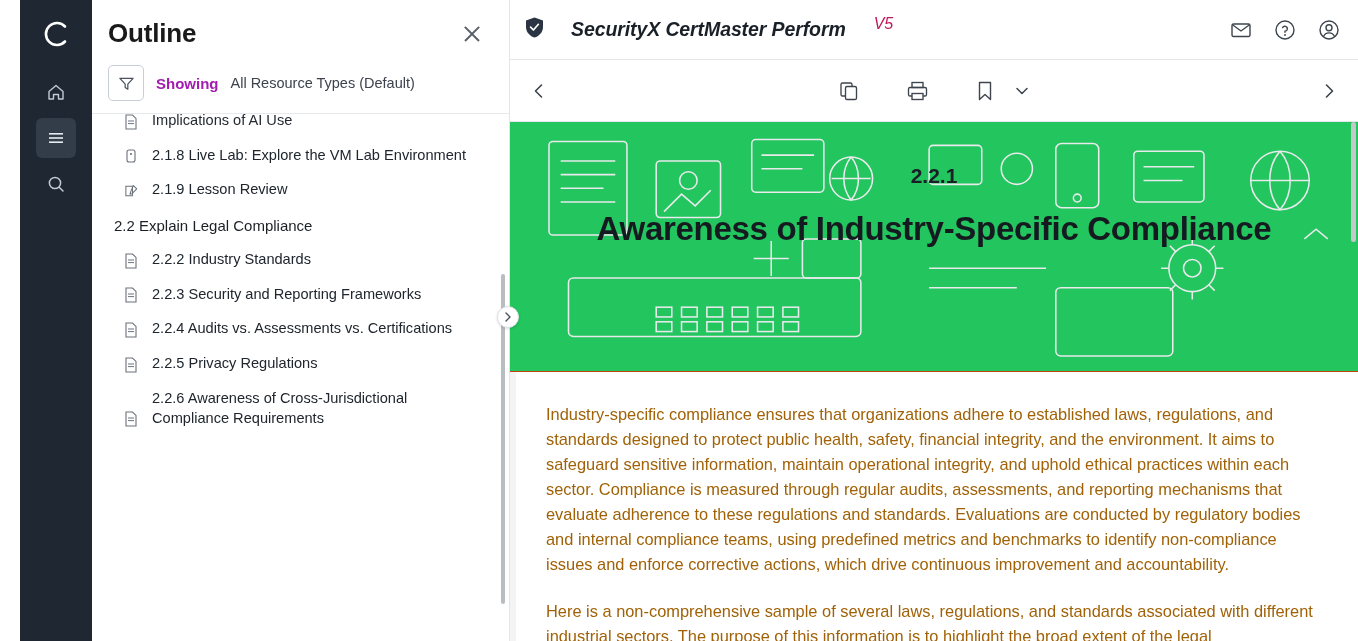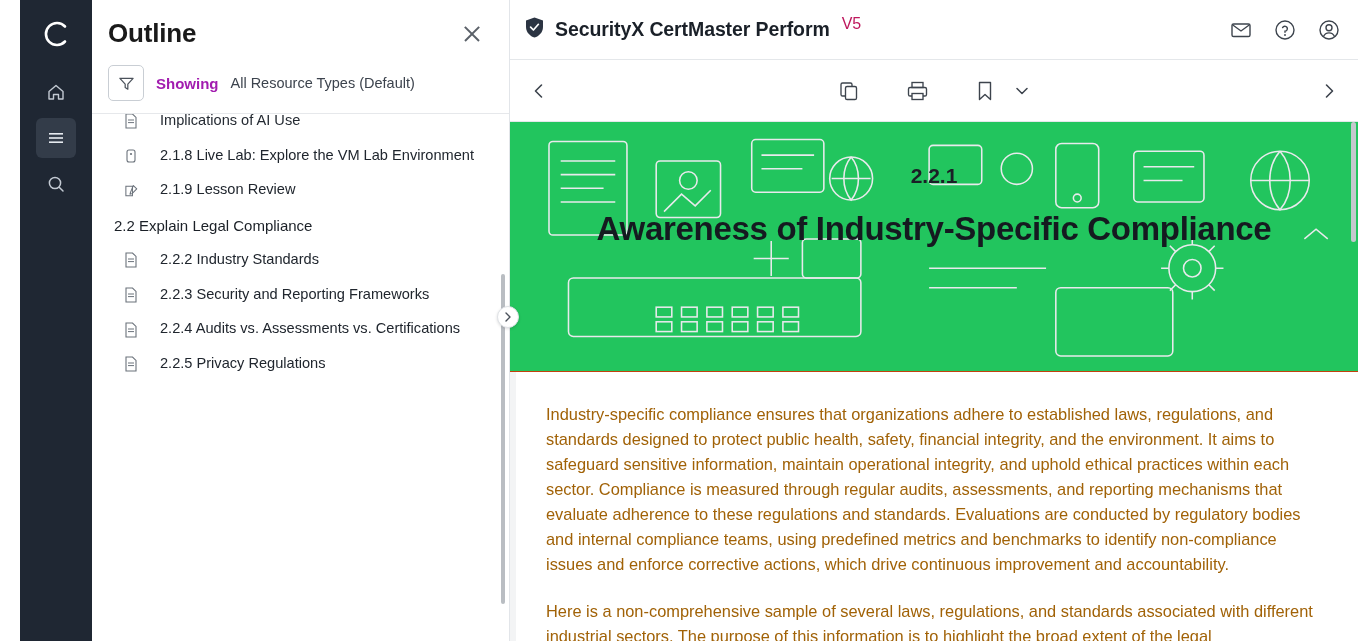--- a/index.html
+++ b/index.html
@@ -108,22 +108,22 @@
   .tree {
     flex: 1 1 auto;
     overflow: hidden;
     padding: 4px 0 0 0;
     position: relative;
   }
   .tree-inner { padding: 0 18px 0 16px; }
 
   .tree-item {
     display: flex;
-    align-items: center;
-    gap: 20px;
+    align-items: flex-end;
+    gap: 12px;
     padding: 7px 10px 7px 14px;
     border-radius: 5px;
     cursor: pointer;
     margin-bottom: 1px;
   }
   .tree-item.selected { background: #f0f0f0; }
   .tree-item .ico {
     flex: 0 0 18px;
     width: 18px; height: 18px;
     margin-top: 1px;
@@ -180,21 +180,22 @@
     flex: 0 0 60px;
     display: flex;
     align-items: center;
     padding: 0 18px 0 14px;
     border-bottom: 1px solid #e4e7ea;
     background: #fff;
   }
   .brand {
     display: flex;
     align-items: center;
-    gap: 10px;
+    gap: 26px;
+    font-style: italic;
   }
   .brand-name {
     font-size: 19.5px;
     font-weight: bold;
     color: #1a2028;
     letter-spacing: -0.1px;
   }
   .brand-ver {
     font-size: 16px;
     color: #be185d;
@@ -409,20 +410,30 @@
           <span class="ico">
             <svg width="14" height="16" viewBox="0 0 14 16">
                 <path d="M2 1 H8.5 L12 4.4 V15 H2 Z" fill="none" stroke="#6b727b" stroke-width="1.1"></path>
                 <line x1="4" y1="7" x2="10" y2="7" stroke="#6b727b" stroke-width="1"></line>
                 <line x1="4" y1="9.6" x2="10" y2="9.6" stroke="#6b727b" stroke-width="1"></line>
               </svg>
           </span>
           <span class="label">2.2.5 Privacy Regulations</span>
         </div>
 
+        <div class="tree-item">
+          <span class="ico">
+            <svg width="14" height="16" viewBox="0 0 14 16">
+                <path d="M2 1 H8.5 L12 4.4 V15 H2 Z" fill="none" stroke="#6b727b" stroke-width="1.1"></path>
+                <line x1="4" y1="7" x2="10" y2="7" stroke="#6b727b" stroke-width="1"></line>
+                <line x1="4" y1="9.6" x2="10" y2="9.6" stroke="#6b727b" stroke-width="1"></line>
+              </svg>
+          </span>
+          <span class="label">2.2.6 Awareness of Cross-Jurisdictional Compliance Requirements</span>
+        </div>
 
       </div>
       <div class="tree-scrollbar"></div>
     </div>
 
     <div class="collapse-handle">
       <svg width="12" height="12" viewBox="0 0 12 12">
           <path d="M4 2 L8 6 L4 10" fill="none" stroke="#4b525b" stroke-width="1.4" stroke-linecap="round" stroke-linejoin="round"></path>
         </svg>
     </div>

